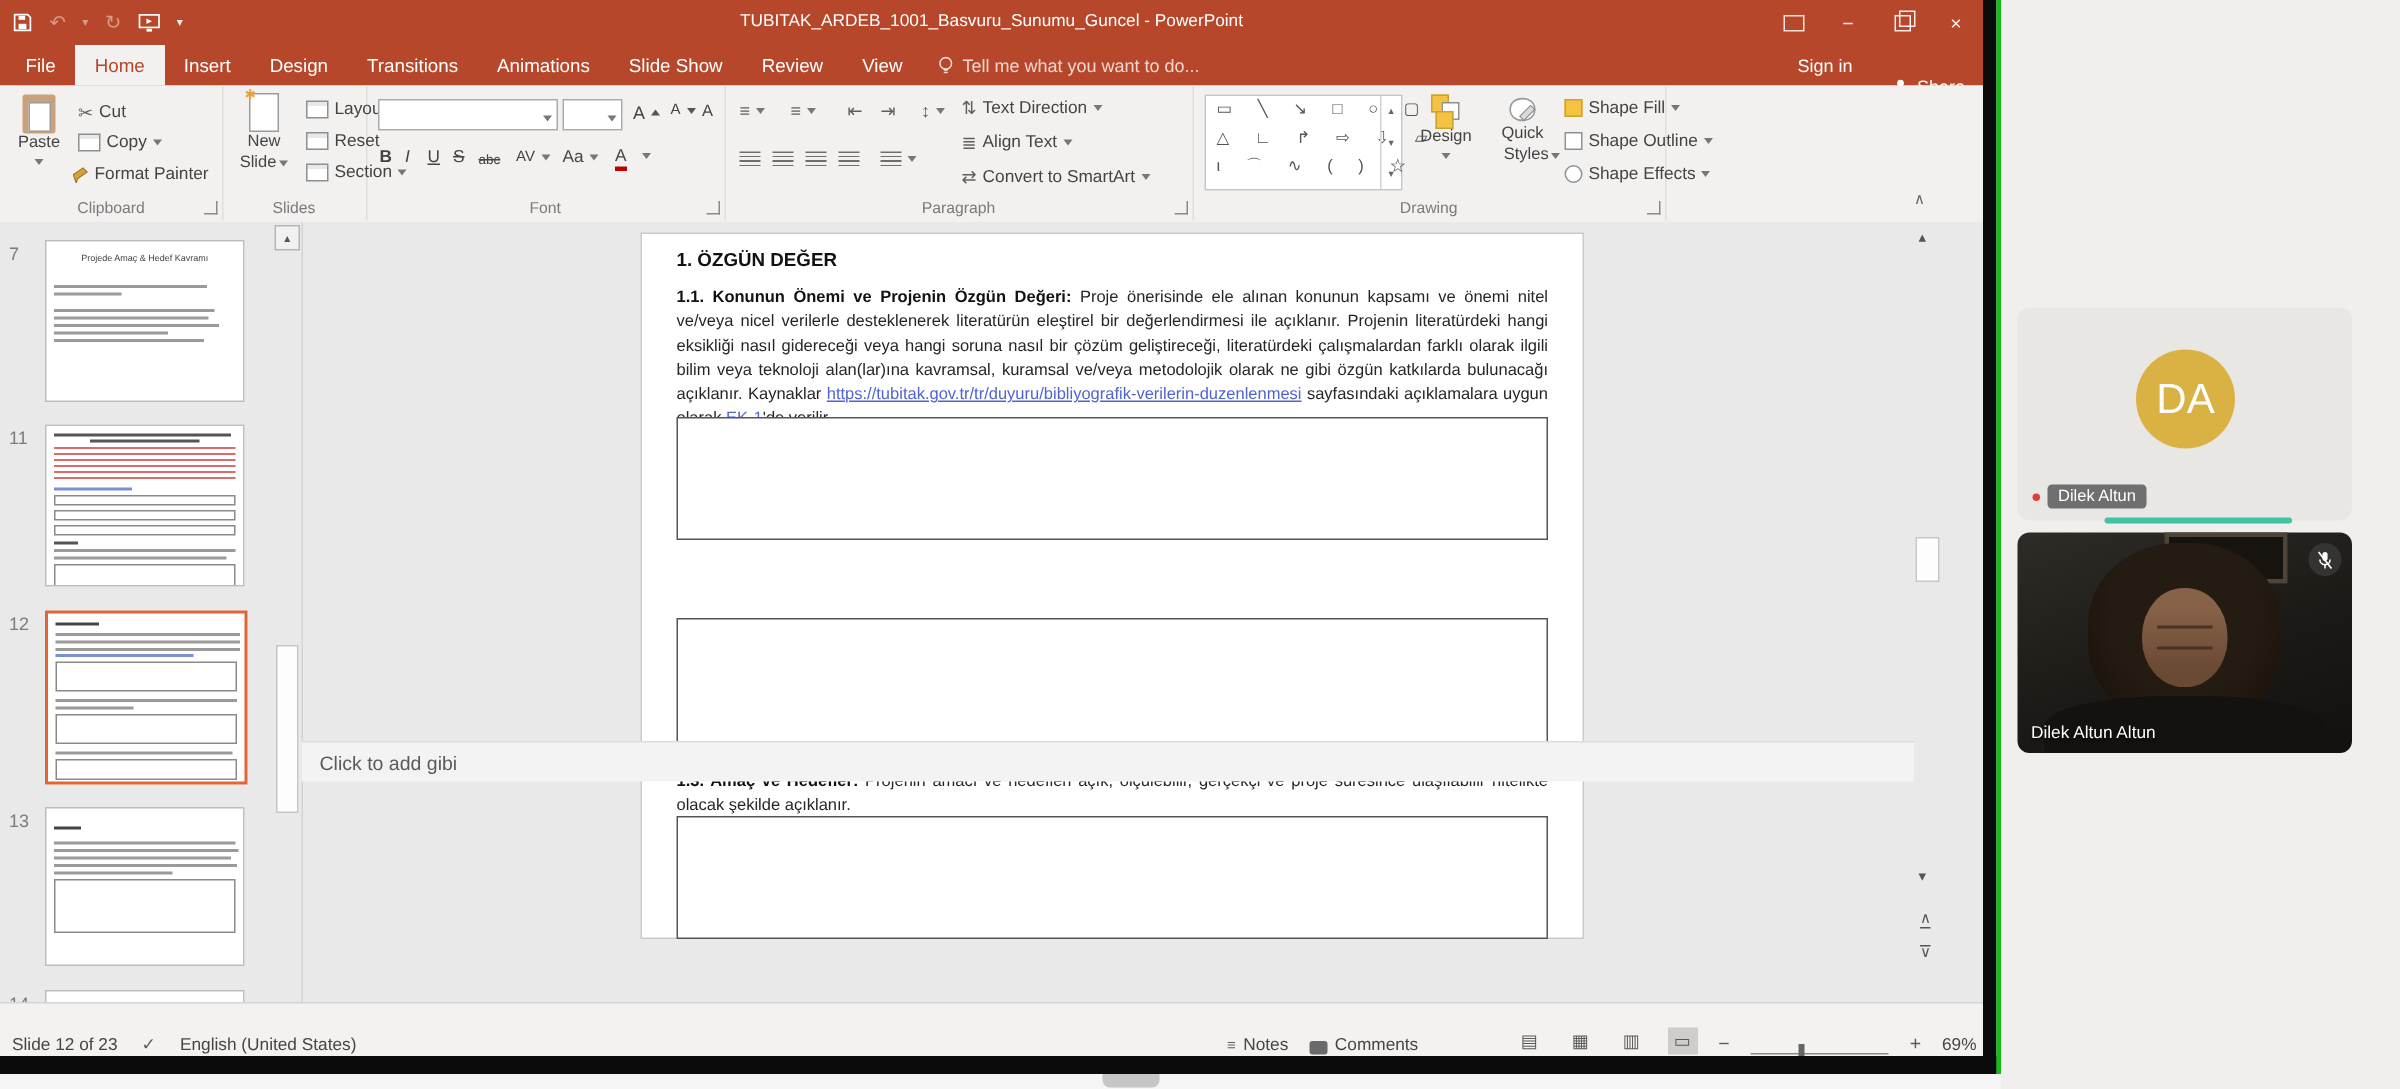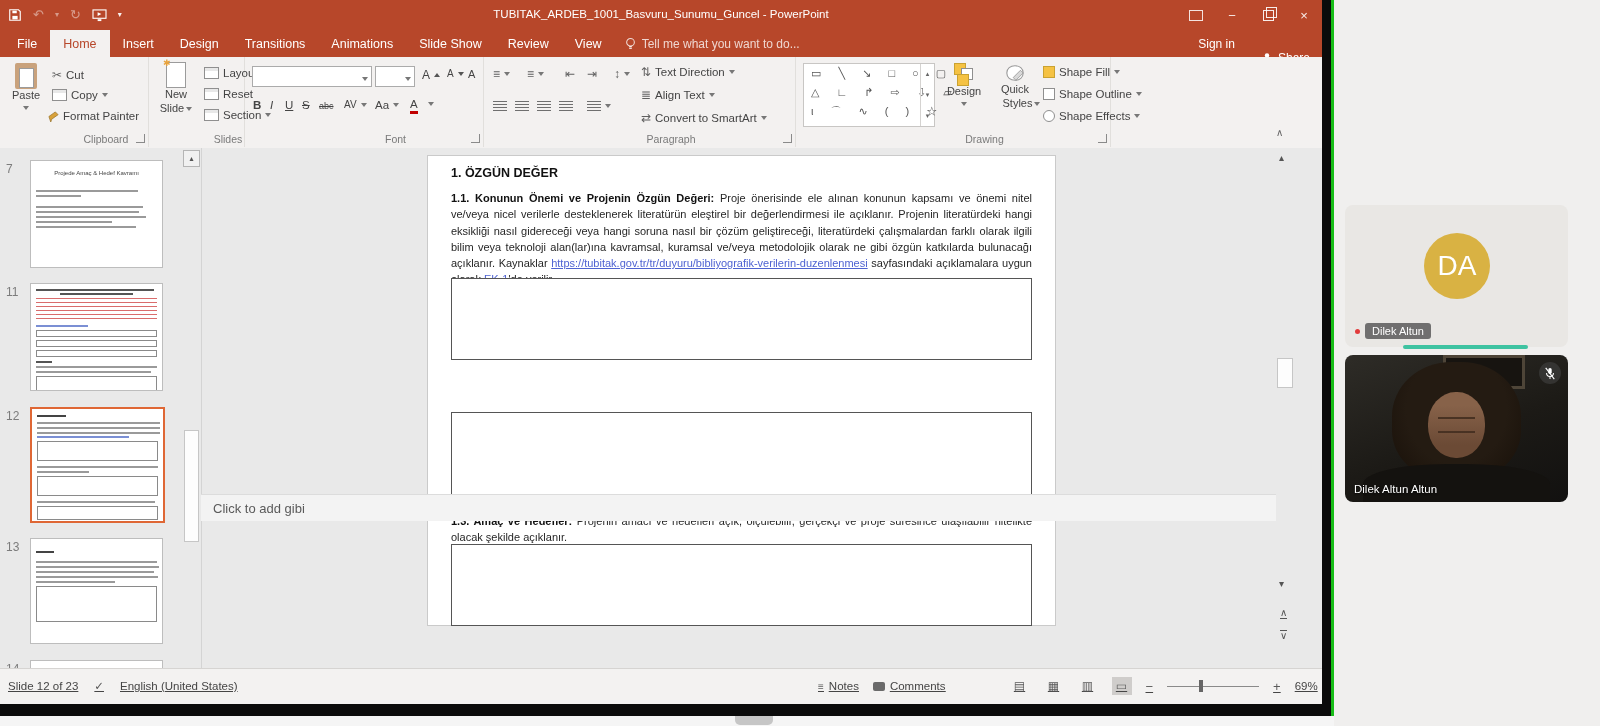--- a/index.html
+++ b/index.html
@@ -22,21 +22,21 @@
   .tab{padding:0 13px;display:flex;align-items:center;color:#fff;font-size:12.5px;white-space:nowrap;}
   .tab.active{background:#f3f1f0;color:#b7472a;}
   #tellme{color:rgba(255,255,255,.78);font-size:12px;gap:6px;padding-left:10px;}
   #account{position:absolute;right:0;top:0;height:27px;display:flex;align-items:stretch;color:#fff;font-size:12px;}
   #signin{display:flex;align-items:center;padding:0 14px;}
   #sharebtn{display:flex;align-items:center;gap:5px;padding:0 12px;background:rgba(0,0,0,.14);margin-top:28px;}
 
   
   #ribbon{left:0;top:57px;width:1322px;height:91px;background:#f3f1f0;border-bottom:1px solid #d2d0ce;}
   .group{position:absolute;top:0;height:90px;border-right:1px solid #e1dfdc;}
-  .glabel{position:absolute;bottom:2px;left:0;width:100%;text-align:center;font-size:10.5px;color:#7a7a7a;margin-left:32px;}
+  .glabel{position:absolute;bottom:2px;left:0;width:100%;text-align:center;font-size:10.5px;color:#7a7a7a;}
   .sbtn{position:absolute;display:flex;align-items:center;gap:4px;font-size:11.5px;color:#444;white-space:nowrap;}
   .bigbtn{position:absolute;display:flex;flex-direction:column;align-items:center;font-size:11px;color:#444;text-align:center;line-height:1.25;}
   .dd{width:0;height:0;border:3px solid transparent;border-top:4px solid #777;margin-top:3px;display:inline-block;}
   .ddu{width:0;height:0;border:3px solid transparent;border-bottom:4px solid #777;margin-bottom:3px;display:inline-block;}
   .combo{position:absolute;background:#fff;border:1px solid #ababab;height:19px;}
   .combo .dd{position:absolute;right:3px;top:7px;}
   .gicon{font-size:12px;color:#5f5f5f;}
   .dlg{position:absolute;right:3px;bottom:4px;width:8px;height:8px;border-right:1px solid #8a8a8a;border-bottom:1px solid #8a8a8a;}
   .ai{width:14px;height:10px;background:repeating-linear-gradient(to bottom,#6f6f6f 0 1px,transparent 1px 3px);}
   .icon-paste{width:22px;height:26px;background:#c9a27c;border-radius:2px;position:relative;}
@@ -66,21 +66,21 @@
   .spara{position:absolute;left:23px;width:581px;text-align:justify;font-size:11px;line-height:1.48;color:#262626;}
   .spara b{color:#111;}
   .slink{color:#4f63d2;text-decoration:underline;}
   .sbox{position:absolute;left:23px;width:579px;border:1px solid #555;background:#fff;}
   #slide-heading{position:absolute;left:23px;top:10px;font-size:12.5px;font-weight:bold;color:#111;}
 
   
   #notesbar{left:201px;top:494px;width:1075px;height:26px;background:#f3f3f3;border-top:1px solid #dcdcdc;display:flex;align-items:center;}
   #notes-text{margin-left:12px;font-size:13px;color:#5a5a5a;}
   #statusbar{left:0;top:668px;width:1322px;height:36px;background:#f3f2f1;border-top:1px solid #d6d4d2;font-size:11.5px;color:#454545;}
-  .st{display:flex;align-items:center;gap:5px;text-decoration:underline;}
+  .st{display:flex;align-items:flex-end;gap:5px;}
   .vi{width:20px;height:18px;display:flex;align-items:center;justify-content:center;color:#5a5a5a;font-size:12px;}
   .vi.active{background:#cfcdcb;}
   .bubble{width:12px;height:9px;background:#6a6a6a;border-radius:2px;position:relative;display:inline-block;}
   .bubble::after{content:"";position:absolute;left:2px;bottom:-3px;border:3px solid transparent;border-top-color:#6a6a6a;}
   #zoom-track{position:relative;width:92px;height:1px;background:#8a8a8a;}
   #zoom-thumb{position:absolute;left:32px;top:-6px;width:4px;height:12px;background:#666;}
 
   
   #edge-right{left:1322px;top:0;width:9px;height:716px;background:#0b0b0b;}
   #edge-bottom{left:0;top:704px;width:1331px;height:12px;background:#0b0b0b;}

